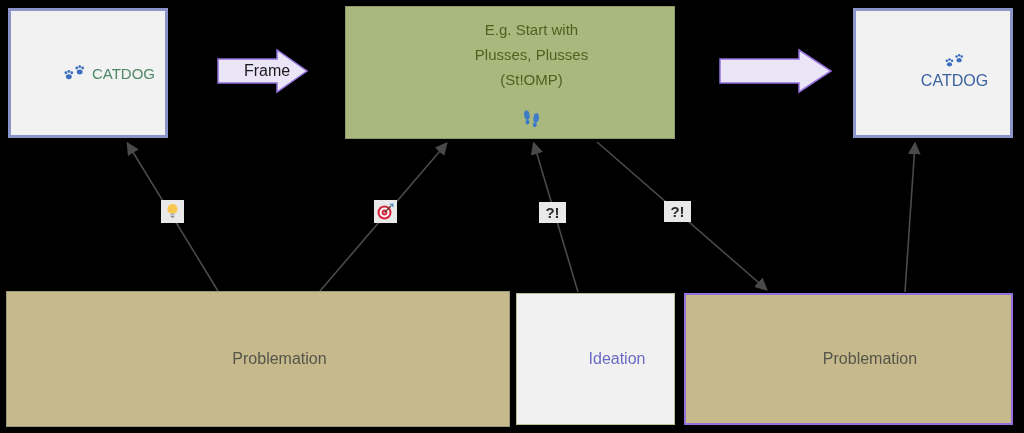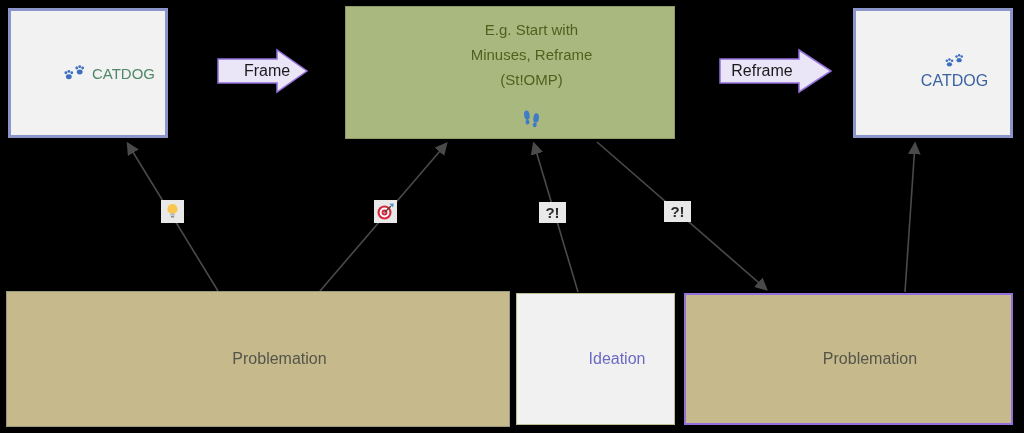--- a/index.html
+++ b/index.html
@@ -109,21 +109,21 @@
 
   <div class="block-arrow arrow-frame">
     <svg width="92" height="46" viewBox="0 0 92 46">
       <polygon points="1,11 60,11 60,2 90,23 60,44 60,35 1,35" fill="#ebe5f8" stroke="#9370db" stroke-width="1.5"></polygon>
     </svg>
     <div class="arrow-label">Frame</div>
   </div>
 
   <div class="node node-stomp">
     <div>E.g. Start with</div>
-    <div>Minuses, Reframe</div>
+    <div>Plusses, Plusses</div>
     <div class="stomp-last">
       <span>(St!OMP)</span>
       <svg width="19" height="21" viewBox="0 0 20 22">
         <g fill="#3e7cc7">
           <g transform="rotate(-8 5.5 10)">
             <ellipse cx="5.5" cy="7.5" rx="2.9" ry="5"></ellipse>
             <ellipse cx="5.1" cy="14.8" rx="2.1" ry="2.5"></ellipse>
           </g>
           <g transform="translate(9,3) rotate(8 5.5 10)">
             <ellipse cx="5.5" cy="7.5" rx="2.9" ry="5"></ellipse>
@@ -131,21 +131,20 @@
           </g>
         </g>
       </svg>
     </div>
   </div>
 
   <div class="block-arrow arrow-reframe">
     <svg width="114" height="46" viewBox="0 0 114 46">
       <polygon points="1,11 80,11 80,2 112,23 80,44 80,35 1,35" fill="#ebe5f8" stroke="#9370db" stroke-width="1.5"></polygon>
     </svg>
-    <div class="arrow-label">Reframe</div>
   </div>
 
   <div class="node node-catdog">
     <div class="line">
       <svg width="19" height="16" viewBox="0 0 22 19">
         <g fill="#3d6fbe">
           <ellipse cx="5" cy="13.5" rx="3.1" ry="2.6"></ellipse>
           <circle cx="1.9" cy="9.2" r="1.5"></circle>
           <circle cx="5" cy="7.8" r="1.5"></circle>
           <circle cx="8.1" cy="9.2" r="1.5"></circle>

